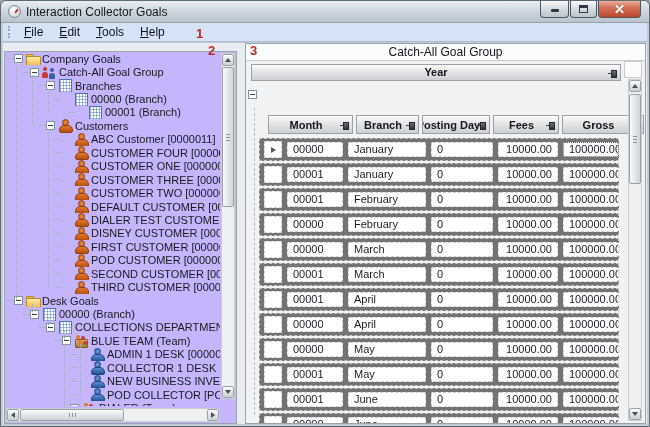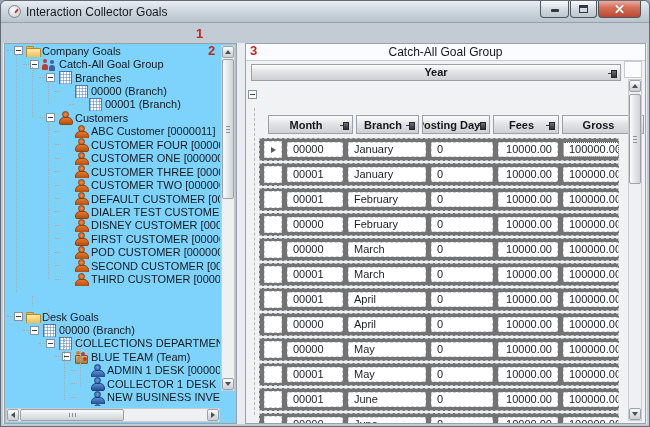--- a/index.html
+++ b/index.html
@@ -29,21 +29,21 @@
   .g-x::before{transform:rotate(45deg);}.g-x::after{transform:rotate(-45deg);}
   
   .menubar{position:absolute;top:22px;left:2px;right:2px;height:19px;background:#d5e3f6;
     border-bottom:1px solid #aebacb;display:flex;align-items:center;padding-left:13px;}
   .menubar::before{content:"";position:absolute;left:5px;top:3px;bottom:3px;width:0;
     border-left:2px dotted #93a7c2;}
   .menu-item{padding:1px 8px;font-size:12px;color:#10131a;cursor:default;}
   
   .workspace{position:absolute;top:42px;left:2px;right:2px;bottom:2px;background:#e9edf1;}
   
-  .tree-panel{position:absolute;left:1px;top:0;width:233px;bottom:0;background:#7dd3fc;
+  .tree-panel{position:absolute;left:1px;top:8px;width:233px;bottom:0;background:#c4b5fd;
     border:1px solid #99a3ac;}
   .tree-rows{position:absolute;left:1px;top:0;right:16px;bottom:17px;overflow:hidden;}
   .tree-row{height:13.45px;display:flex;align-items:center;font-size:11px;color:#16191d;
     white-space:nowrap;overflow:hidden;}
   .stub{flex:none;width:6px;height:0;border-top:1px dotted #a3abb4;margin-right:1px;}
   .exp{flex:none;width:9px;height:9px;border:1px solid #8391a0;background:#fff;position:relative;}
   .exp::before{content:"";position:absolute;left:1px;top:3px;width:5px;height:1px;background:#39424d;}
   .exp.plus::after{content:"";position:absolute;left:3px;top:1px;width:1px;height:5px;background:#39424d;}
   .exp-sp{flex:none;width:9px;height:9px;}
   .guide{position:absolute;width:0;border-left:1px dotted #a3abb4;}
@@ -152,20 +152,26 @@
         </span>
       <span class="wbtn max">
           <i class="g-max"></i>
         </span>
       <span class="wbtn close">
           <i class="g-x"></i>
         </span>
     </div>
   </div>
 
+  <div class="menubar" id="menubar">
+      <span class="menu-item"><u>F</u>ile</span>
+      <span class="menu-item"><u>E</u>dit</span>
+      <span class="menu-item"><u>T</u>ools</span>
+      <span class="menu-item"><u>H</u>elp</span>
+    </div>
 
   <div class="workspace">
 
     <div class="tree-panel">
       <div class="tree-rows" id="treeRows">
           <div class="tree-row" style="padding-left: 1px;">
             <i class="stub"></i>
             <i class="exp"></i>
             <i class="ic ic-folder"></i>
             <span class="tree-label">Company Goals</span>
@@ -265,21 +271,21 @@
             <i class="exp-sp"></i>
             <i class="ic ic-person-o"></i>
             <span class="tree-label">SECOND CUSTOMER [0000008</span>
           </div>
           <div class="tree-row" style="padding-left: 49px;">
             <i class="stub"></i>
             <i class="exp-sp"></i>
             <i class="ic ic-person-o"></i>
             <span class="tree-label">THIRD CUSTOMER [0000009]</span>
           </div>
-          <div class="tree-row" style="padding-left: 1px; margin-top: 24px;">
+          <div class="tree-row" style="padding-left: 1px;">
             <i class="stub"></i>
             <i class="exp"></i>
             <i class="ic ic-folder"></i>
             <span class="tree-label">Desk Goals</span>
           </div>
           <div class="tree-row" style="padding-left: 17px;">
             <i class="stub"></i>
             <i class="exp"></i>
             <i class="ic ic-table"></i>
             <span class="tree-label">00000 (Branch)</span>

